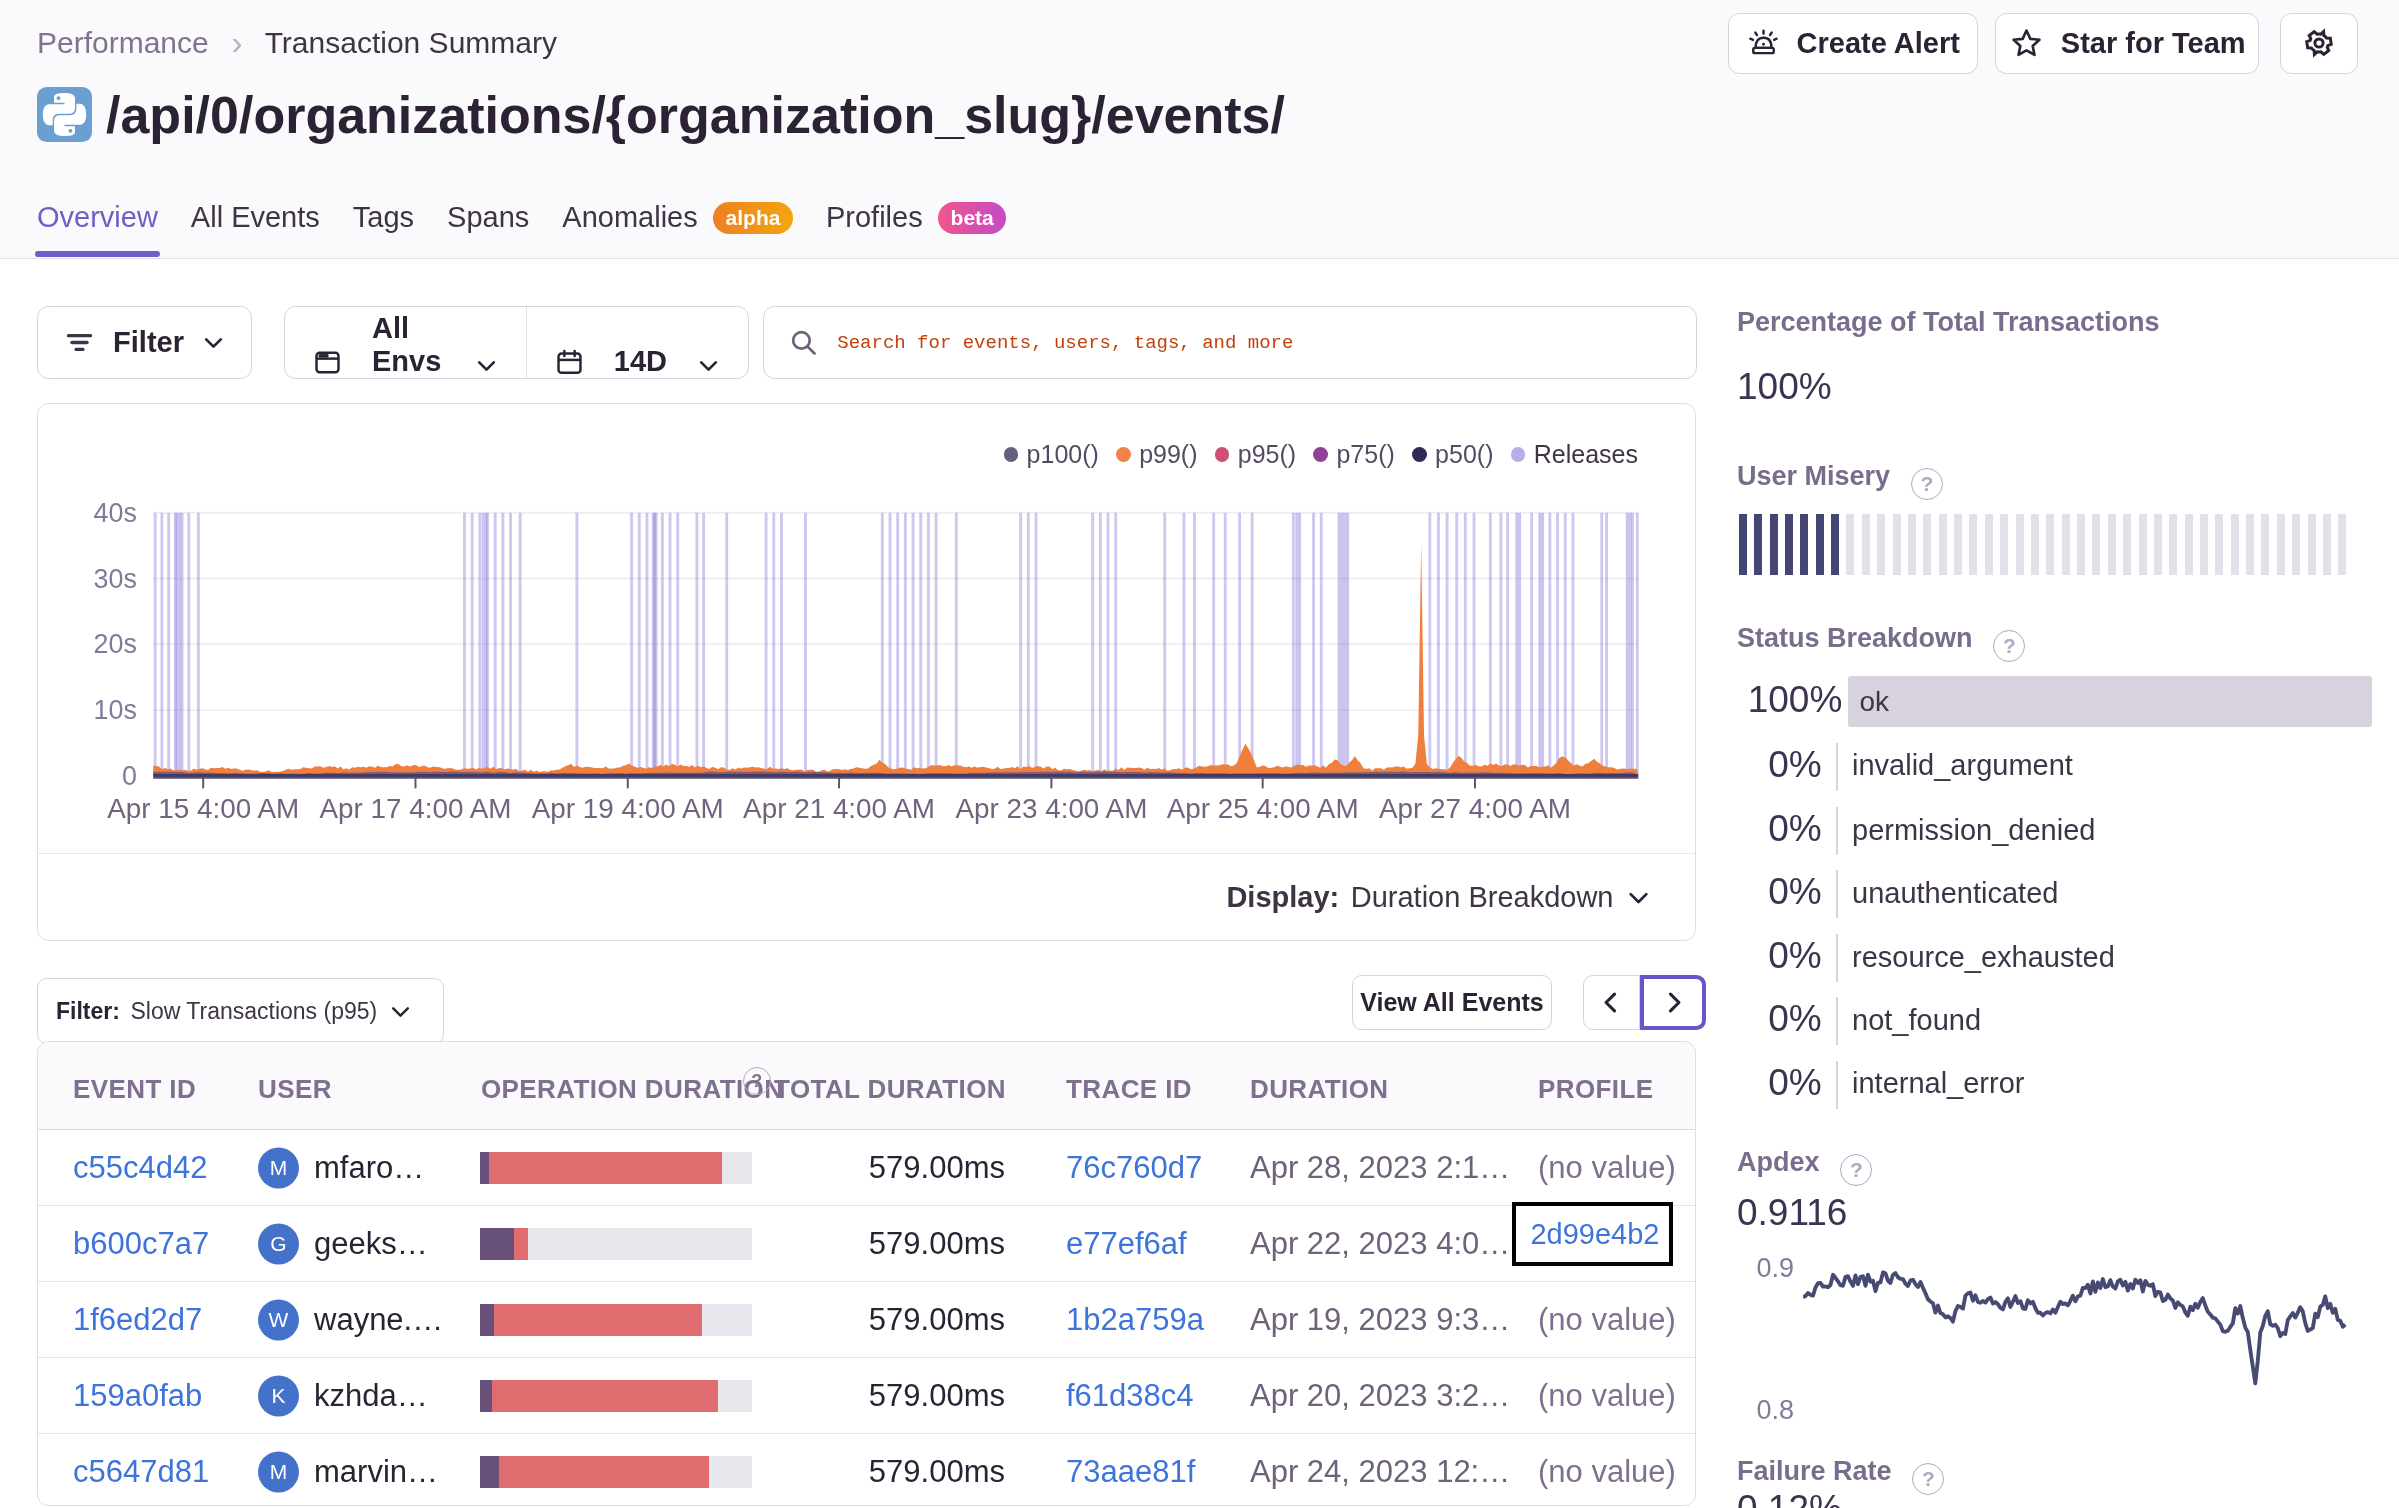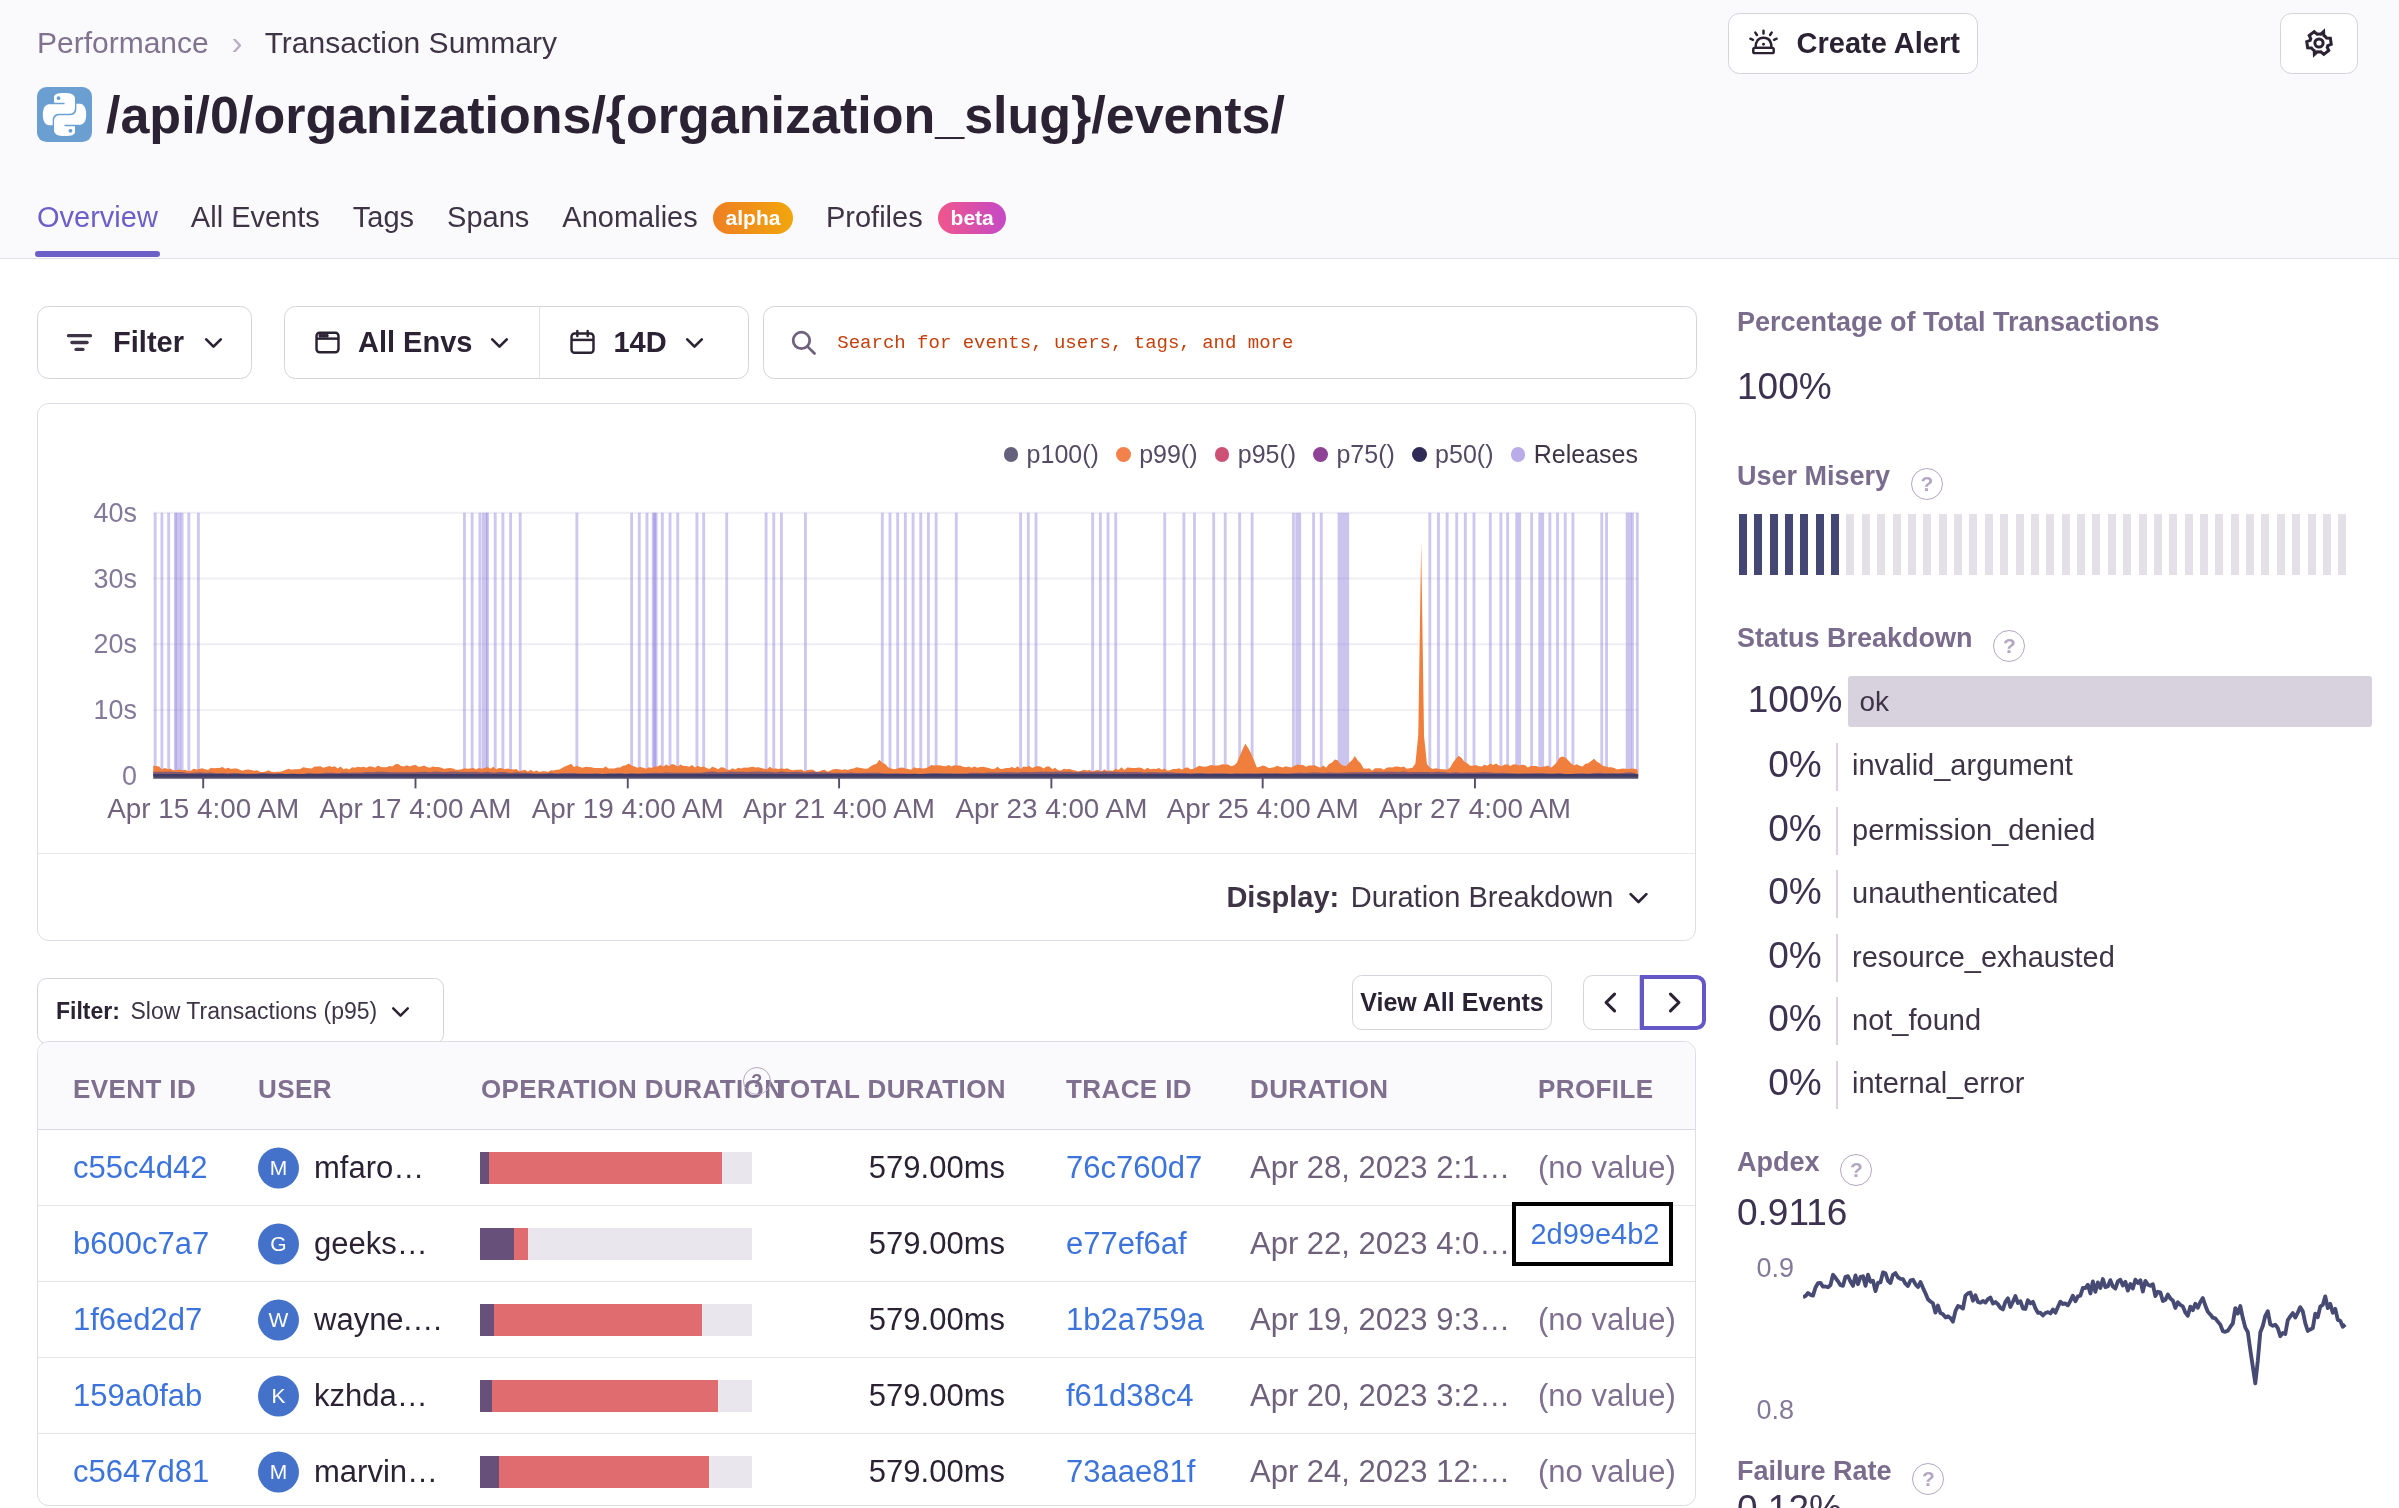--- a/index.html
+++ b/index.html
@@ -28,21 +28,21 @@
 .pill { display:inline-block; height:32px; line-height:32px; border-radius:16.3px;
   color:#fff; font-size:21px; font-weight:700; padding:0 12.5px; margin-left:15.4px; }
 .pill.alpha { background:linear-gradient(90deg,#ee7f23,#f2a60d); }
 .pill.beta  { background:linear-gradient(90deg,#f0568c,#c44ac5); }
 
 .tbox { position:absolute; top:298px; height:73px; background:#fff;
   border:1.9px solid #d8d2de; border-radius:11.5px; display:flex; align-items:center;margin-top:8px; }
 #fbtn { left:37px; width:215px; justify-content:center; gap:17.3px; }
 #fbtn b, #envbox b { font-size:29px; font-weight:700; color:#2b2233; }
 #envbox { left:284px; width:465px; }
-#envbox .half { display:flex; align-items:center; gap:15px; padding:0 27px; height:100%; }
+#envbox .half { display:flex; align-items:flex-end; gap:29px; padding:0 27px; height:100%; }
 #envbox .half + .half { border-left:1.9px solid #e4dfe9; }
 #search { left:763px; width:934px; padding:0 23px; gap:17.3px; }
 #search .ph { font-family:"Liberation Mono", monospace; font-size:19px; color:#c2410c; }
 
 .panel { position:absolute; left:37px; width:1659px; background:#fff;
   border:1.9px solid #e0dce5; border-radius:11.5px; }
 #chartp { top:403px; height:538px; }
 #chartp h2 { position:absolute; left:38px; top:16.3px; font-size:35px; color:#2b2233; }
 #legend { position:absolute; right:57px; top:36px; display:flex; align-items:center;
   font-size:25px; color:#554a63; gap:17.3px; white-space:nowrap; }
@@ -103,20 +103,25 @@
       <path d="M6.5 15 C6.5 10.5 8.5 8 12 8 C15.5 8 17.5 10.5 17.5 15 Z"></path>
       <rect x="5" y="15" width="14" height="3.6" rx="1"></rect>
       <line x1="12" y1="5.2" x2="12" y2="3.2"></line>
       <line x1="7.5" y1="6.2" x2="6.4" y2="4.5"></line>
       <line x1="16.5" y1="6.2" x2="17.6" y2="4.5"></line>
       <line x1="4.8" y1="9.5" x2="3" y2="8.7"></line>
       <line x1="19.2" y1="9.5" x2="21" y2="8.7"></line>
       <circle cx="12" cy="12.5" r="1" fill="#2b2233" stroke="none"></circle>
     </svg>
     Create Alert</div>
+  <div class="topbtn" style="left:1995px; width:264px;">
+    <svg width="37" height="37" viewBox="0 0 24 24" fill="none" stroke="#2b2233" stroke-width="1.7" stroke-linejoin="round">
+      <path d="M12 3.6 L14.5 9 L20.4 9.6 L16 13.6 L17.2 19.4 L12 16.4 L6.8 19.4 L8 13.6 L3.6 9.6 L9.5 9 Z"></path>
+    </svg>
+    Star for Team</div>
   <div class="topbtn" style="left:2280px; width:78px;">
     <svg width="38" height="38" viewBox="0 0 24 24" fill="none" stroke="#2b2233" stroke-width="1.9">
       <circle cx="12" cy="12" r="2.6"></circle>
       <path d="M12 4.2 L13 6.4 A6 6 0 0 1 15.2 7.3 L17.5 6.5 L19.5 9.9 L17.8 11.5 A6 6 0 0 1 17.8 12.5 L19.5 14.1 L17.5 17.5 L15.2 16.7 A6 6 0 0 1 13 17.6 L12 19.8 L11 17.6 A6 6 0 0 1 8.8 16.7 L6.5 17.5 L4.5 14.1 L6.2 12.5 A6 6 0 0 1 6.2 11.5 L4.5 9.9 L6.5 6.5 L8.8 7.3 A6 6 0 0 1 11 6.4 Z" transform="rotate(22 12 12)"></path>
     </svg>
   </div>
   <div id="pyicon">
     <svg width="55" height="55" viewBox="-3.3 -3.3 30.6 30.6">
       <path fill="#fff" fill-rule="evenodd" d="M14.25.18l.9.2.73.26.59.3.45.32.34.34.25.34.16.33.1.3.04.26.02.2-.01.13V8.5l-.05.63-.13.55-.21.46-.26.38-.3.31-.33.25-.35.19-.35.14-.33.1-.3.07-.26.04-.21.02H8.77l-.69.05-.59.14-.5.22-.41.27-.33.32-.27.35-.2.36-.15.37-.1.35-.07.32-.04.27-.02.21v3.06H3.17l-.21-.03-.28-.07-.32-.12-.35-.18-.36-.26-.36-.36-.35-.46-.32-.59-.28-.73-.21-.88-.14-1.05-.05-1.23.06-1.22.16-1.04.24-.87.32-.71.36-.57.4-.44.42-.33.42-.24.4-.16.36-.1.32-.05.24-.01h.16l.06.01h8.16v-.83H6.18l-.01-2.75-.02-.37.05-.34.11-.31.17-.28.25-.26.31-.23.38-.2.44-.18.51-.15.58-.12.64-.1.71-.06.77-.04.84-.02 1.27.05zm-6.3 1.98l-.23.33-.08.41.08.41.23.34.33.22.41.09.41-.09.33-.22.23-.34.08-.41-.08-.41-.23-.33-.33-.22-.41-.09-.41.09zm13.09 3.95l.28.06.32.12.35.18.36.27.36.35.35.47.32.59.28.73.21.88.14 1.04.05 1.23-.06 1.23-.16 1.04-.24.86-.32.71-.36.57-.4.45-.42.33-.42.24-.4.16-.36.09-.32.05-.24.02-.16-.01h-8.22v.82h5.84l.01 2.76.02.36-.05.34-.11.31-.17.29-.25.25-.31.24-.38.2-.44.17-.51.15-.58.13-.64.09-.71.07-.77.04-.84.01-1.27-.04-1.07-.14-.9-.2-.73-.25-.59-.3-.45-.33-.34-.34-.25-.34-.16-.33-.1-.3-.04-.25-.02-.2.01-.13v-5.34l.05-.64.13-.54.21-.46.26-.38.3-.32.33-.24.35-.2.35-.14.33-.1.3-.06.26-.04.21-.02.13-.01h5.84l.69-.05.59-.14.5-.21.41-.28.33-.32.27-.35.2-.36.15-.36.1-.35.07-.32.04-.28.02-.21V6.07h2.09l.14.01zm-6.47 14.25l-.23.33-.08.41.08.41.23.33.33.23.41.08.41-.08.33-.23.23-.33.08-.41-.08-.41-.23-.33-.33-.23-.41-.08-.41.08z"></path>
     </svg>

